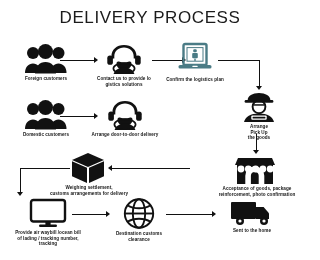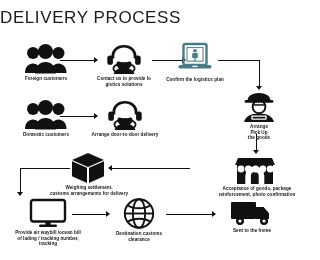--- a/index.html
+++ b/index.html
@@ -8,21 +8,21 @@
     background:#ffffff;
     font-family:"Liberation Sans", sans-serif;
     color:#111111;
     overflow:hidden;
     position:relative;
   }
   #stage{position:absolute;inset:0;}
 
   .title{
     position:absolute;top:8px;left:0;width:300px;
-    text-align:left;
+    text-align:center;
     font-size:17px;
     letter-spacing:.6px;
     font-weight:400;
     color:#1b1b1b;
   }
 
   
   .node{position:absolute;}
   .ico{display:flex;align-items:center;justify-content:center;}
   .cap{

